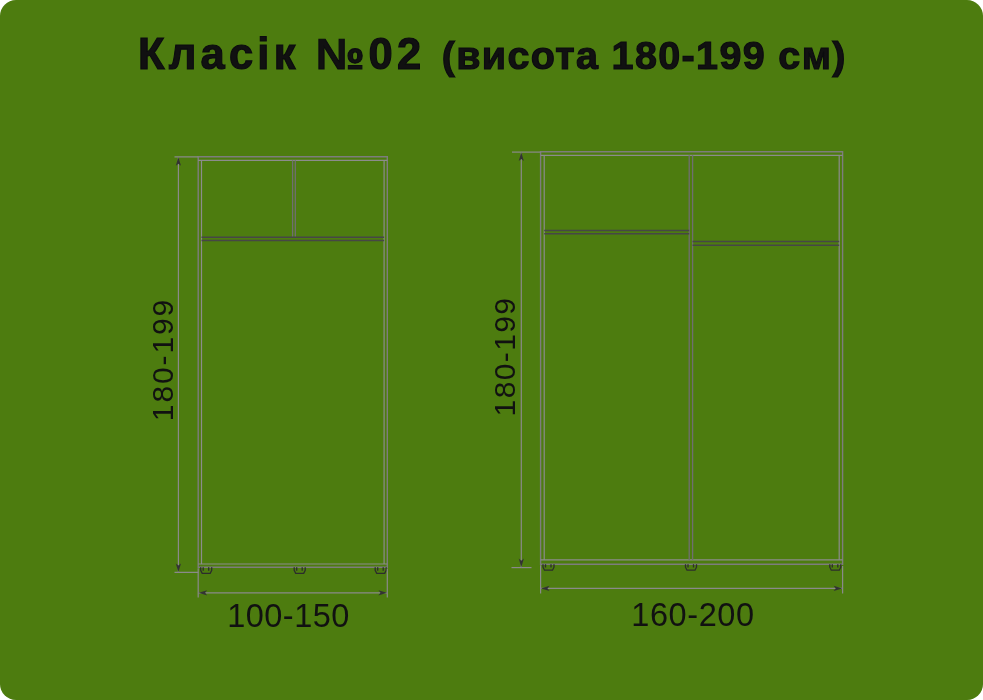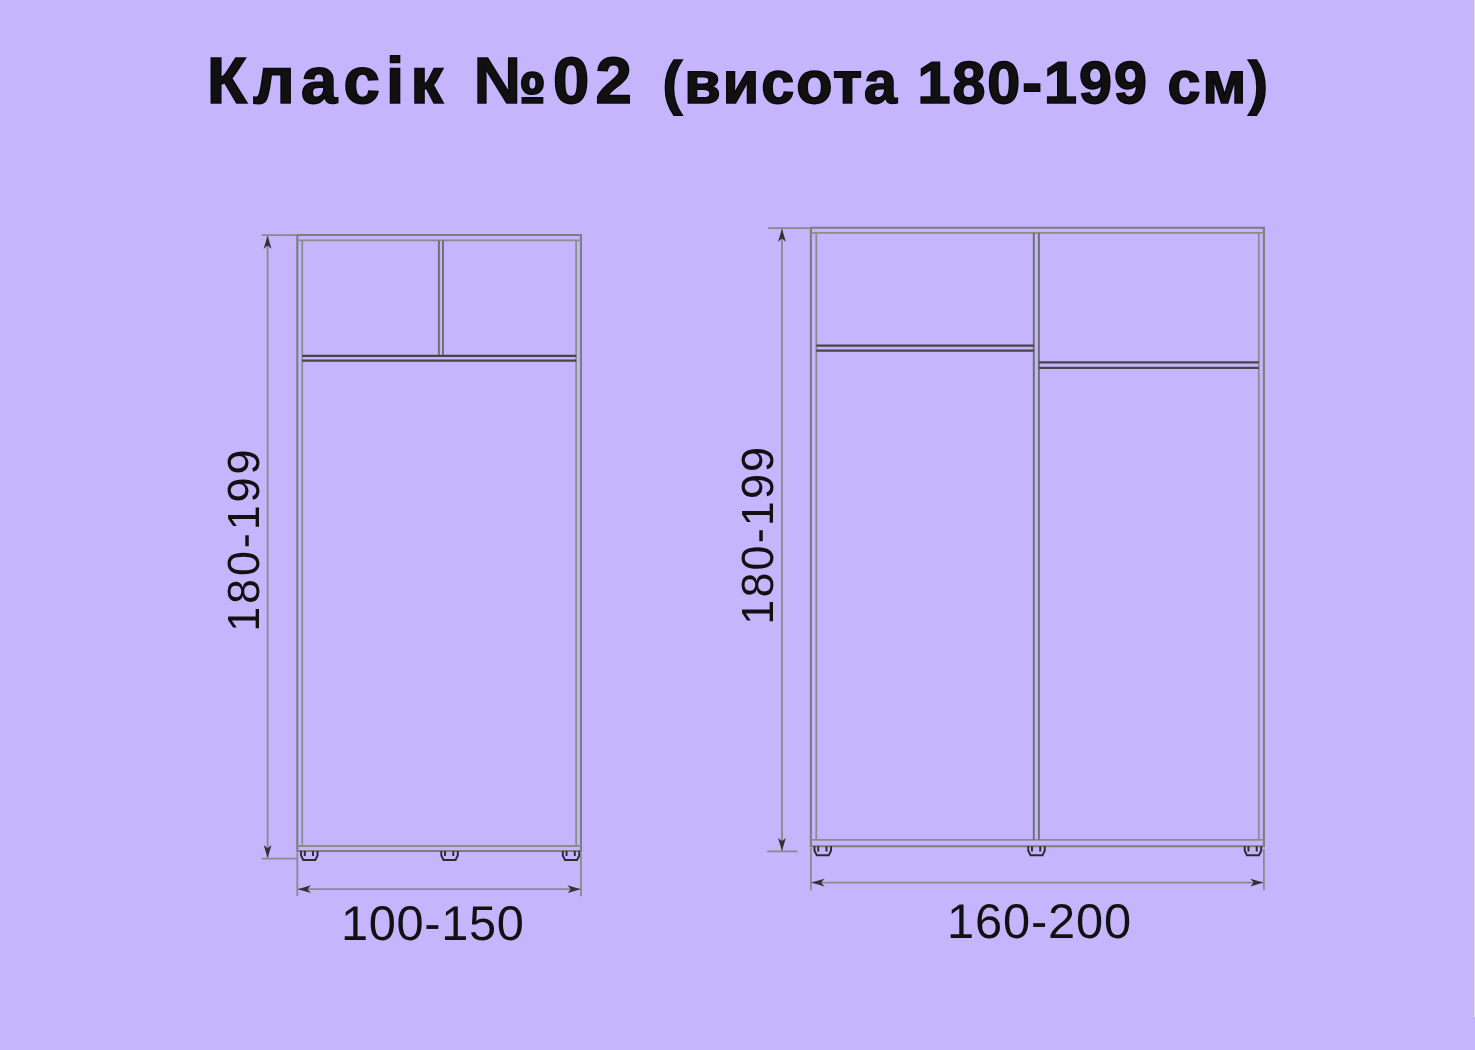--- a/index.html
+++ b/index.html
@@ -1,17 +1,17 @@
 <!DOCTYPE html>
 <html><head>
 <meta charset="utf-8">
 <style>
   html,body{margin:0;padding:0;background:#ffffff;}
-  .page{position:relative;width:983px;height:700px;background:#c4b5fd;overflow:hidden;
-        font-family:"Liberation Sans", sans-serif;-webkit-font-smoothing:antialiased;}
+  .page{position:relative;width:983px;height:700px;background:#4d7c0f;overflow:hidden;
+        font-family:"Liberation Sans", sans-serif;border-radius:16px;-webkit-font-smoothing:antialiased;}
   svg{position:absolute;left:0;top:0;}
   text{fill:#111111;}
 </style>
 </head>
 <body>
 <div class="page">
 <svg width="983" height="700" viewBox="0 0 983 700" xmlns="http://www.w3.org/2000/svg">
 
 <text x="138" y="68.5" text-anchor="start" font-weight="bold" font-size="43.5" fill="#0b0b0f" stroke="#0b0b0f" stroke-width="1.1"><tspan letter-spacing="4.2">Класік №02 </tspan><tspan font-size="39.5" letter-spacing="1.35">(висота 180-199 см)</tspan></text>
 

